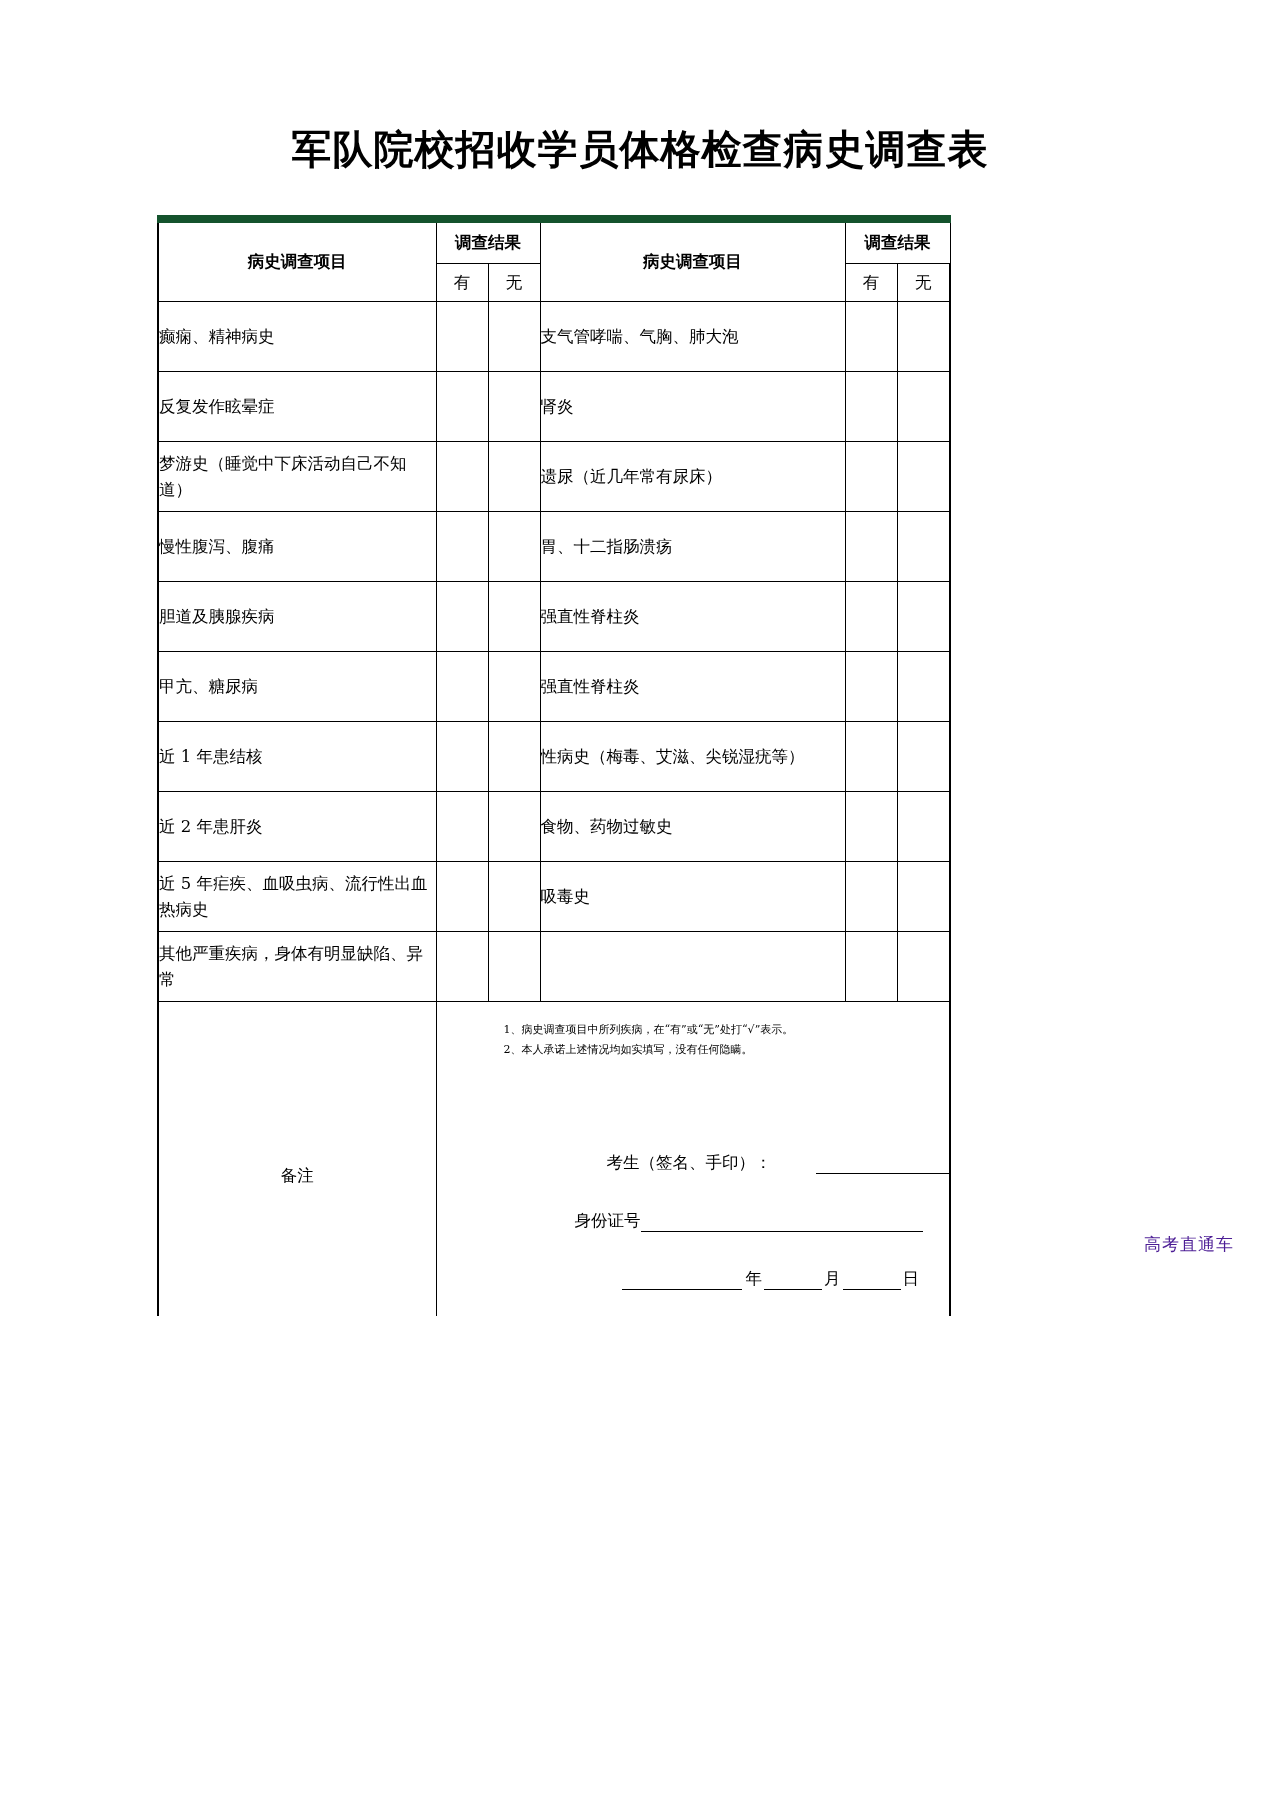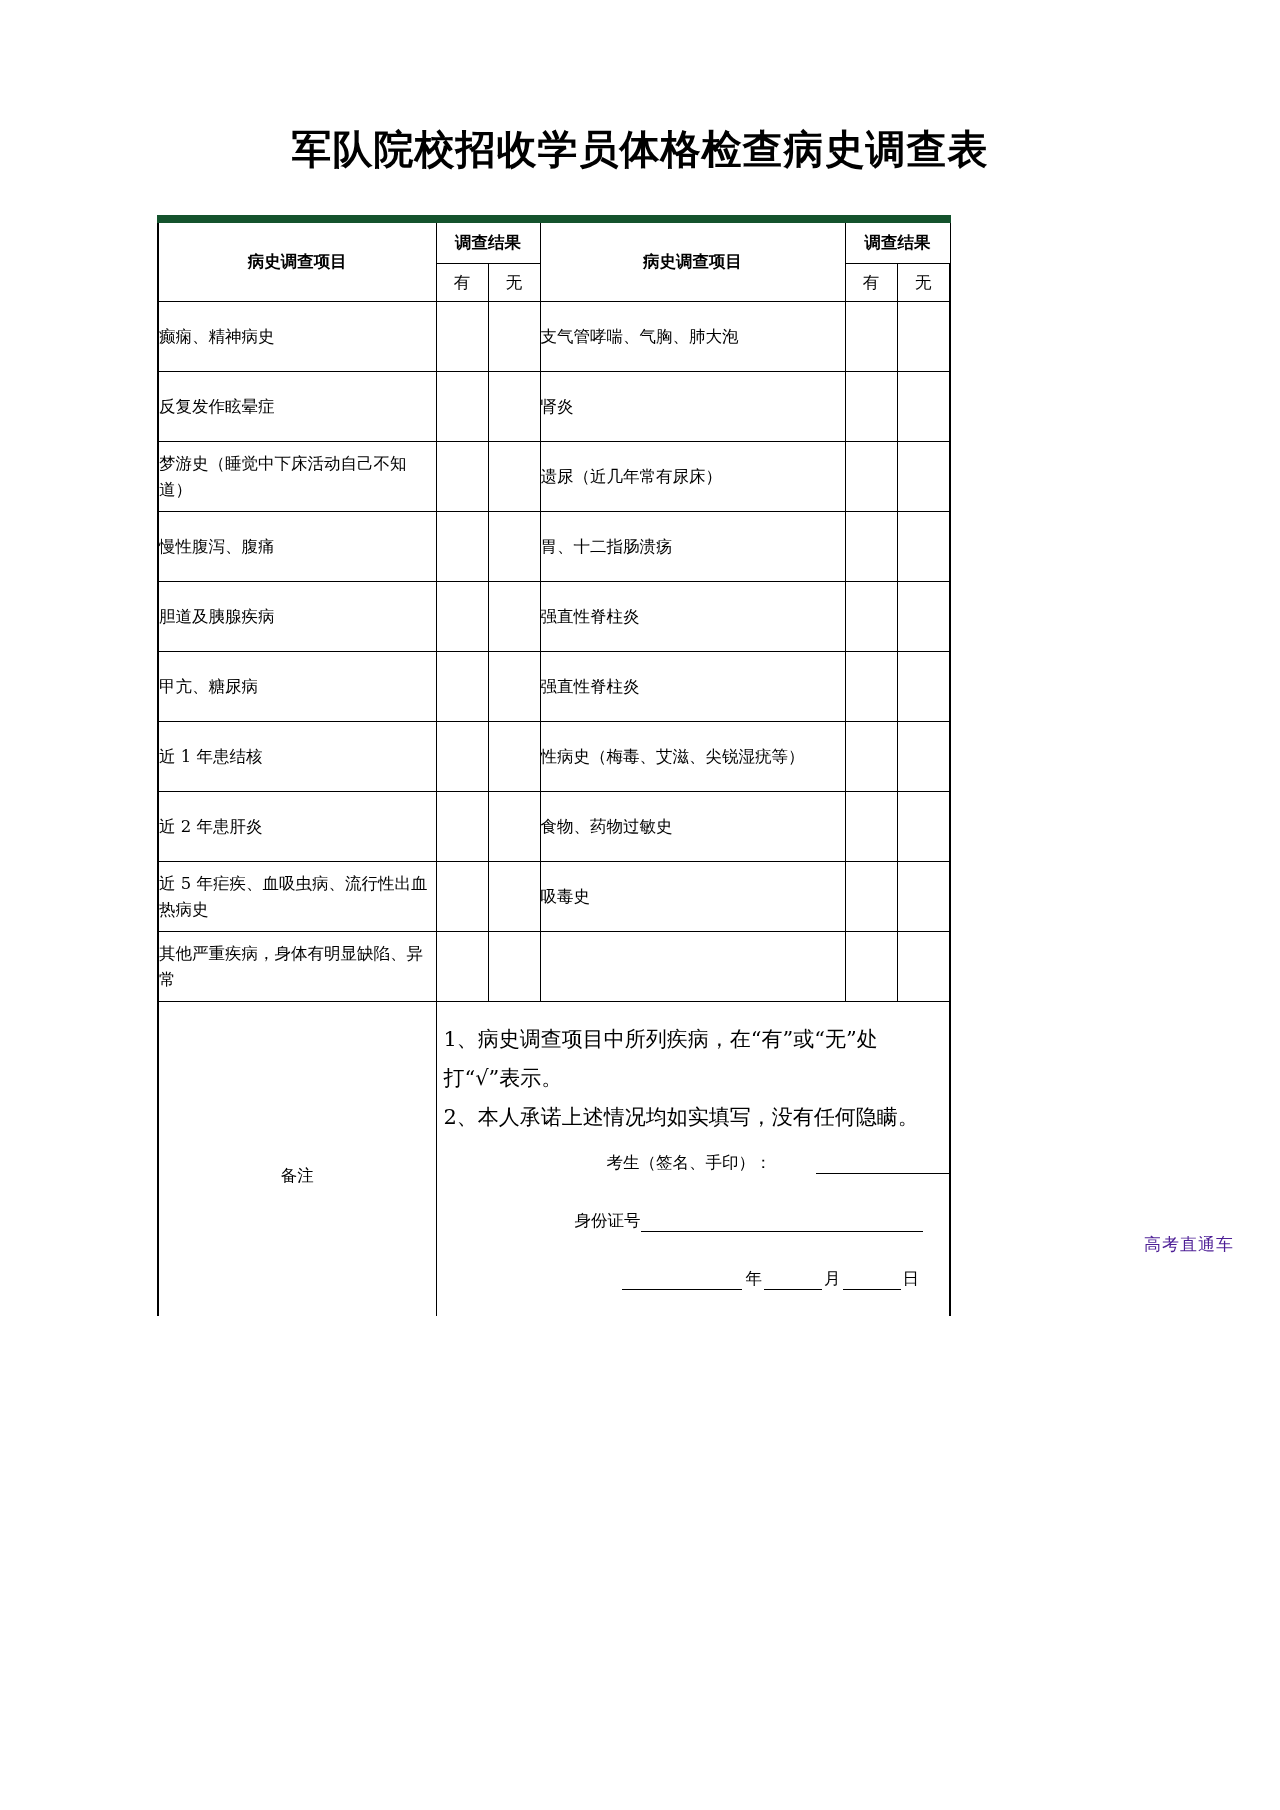--- a/index.html
+++ b/index.html
@@ -95,23 +95,24 @@
     vertical-align: top;
     height: 348px;
     position: relative;
   }
   .remark-inner {
     position: relative;
     width: 100%;
     height: 348px;
   }
   .remark-lines {
-    padding: 18px 12px 0 7px;
-    font-size: 21px;
+    padding: 18px 12px 0 40px;
+    font-size: 11px;
     line-height: 1.85;
+    margin-left: 27px;
   }
   .sig-block {
     position: absolute;
     left: 0;
     top: 150px;
     width: 100%;
     font-size: 16.5px;
   }
   .sig-row {
     display: flex;

